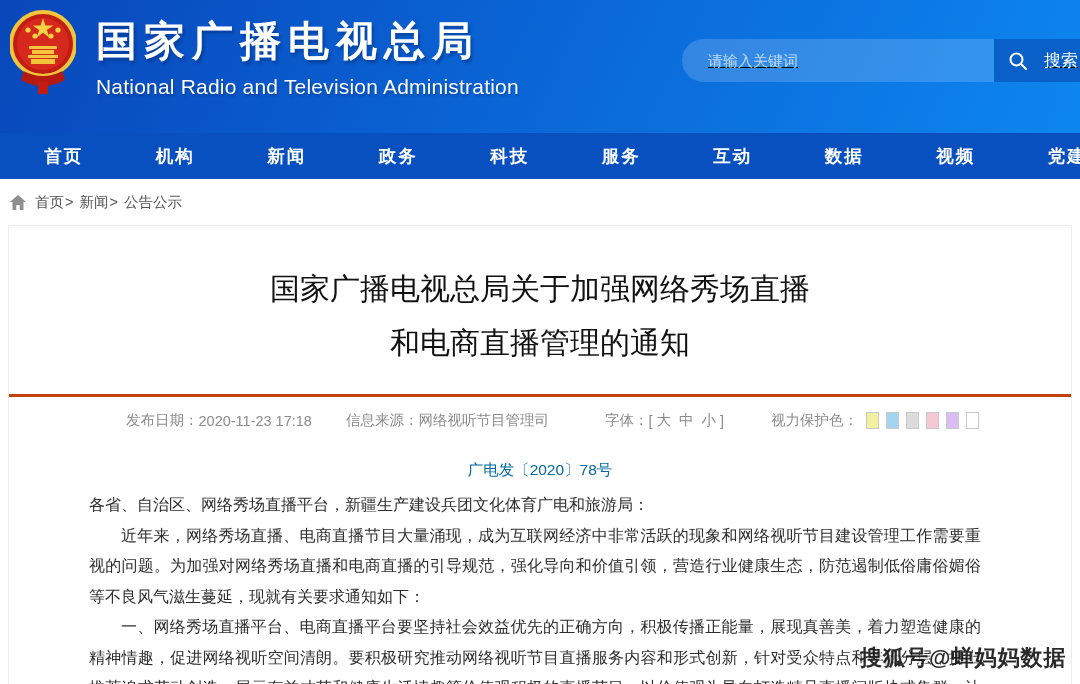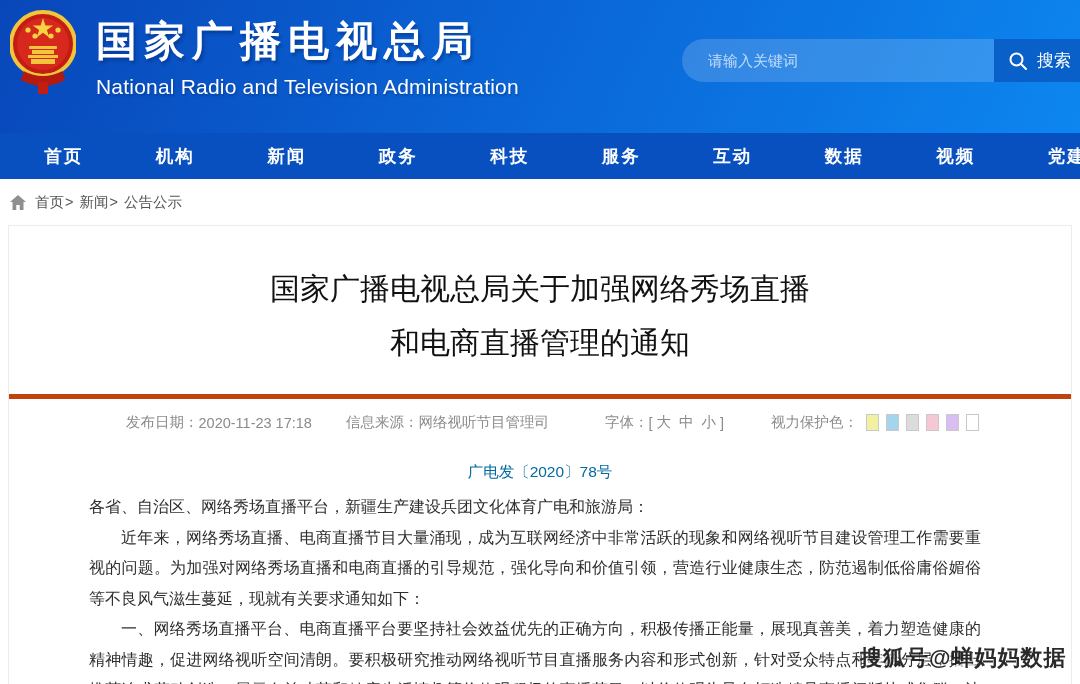--- a/index.html
+++ b/index.html
@@ -8,50 +8,50 @@
 
   
   .header { position:relative; height:133px;
     background:linear-gradient(115deg,#0847ba 0%, #0a63d4 45%, #0d86ef 100%); }
   .logo { position:absolute; left:10px; top:8px; width:66px; height:92px; }
   .brand { position:absolute; left:96px; top:14px; color:#fff; }
   .brand-cn { font-size:41px; font-weight:bold; letter-spacing:7px;
     text-shadow:2px 3px 3px rgba(3,40,110,.45); white-space:nowrap; }
   .brand-en { font-size:21px; margin-top:6px; letter-spacing:.2px;
     text-shadow:1px 2px 2px rgba(3,40,110,.4); }
-  .search { position:absolute; right:0; top:39px; height:32px; display:flex; }
+  .search { position:absolute; right:0; top:39px; height:32px; display:flex;text-decoration:underline; }
   .search-input { width:312px; height:43px; border:none; outline:none;
     background:rgba(255,255,255,.17); border-radius:22px 0 0 22px;
     padding:0 18px 0 26px; font-size:15px; color:#fff;
     font-family:"Liberation Sans","DejaVu Sans",sans-serif; }
   .search-input::placeholder { color:rgba(225,240,255,.8); }
   .search-btn { width:86px; height:43px; border:none; background:#0a60c9;
     color:#fff; font-size:17px; display:flex; align-items:center;
-    justify-content:flex-start; padding-left:14px; gap:9px; cursor:pointer;
+    justify-content:flex-start; padding-left:14px; gap:16px; cursor:pointer;
     font-family:"Liberation Sans","DejaVu Sans",sans-serif; }
 
   
   .nav { height:46px; background:#0850c0; display:flex; padding-left:8px; }
   .nav-item { width:111.5px; flex:0 0 auto; text-align:center; line-height:46px;
     color:#fff; font-size:17.5px; font-weight:bold; text-decoration:none;
     letter-spacing:2px; }
 
   
   .crumbs { height:46px; display:flex; align-items:center; padding-left:10px;
     font-size:14.5px; color:#555; }
   .crumbs .home-ic { margin-right:9px; display:inline-flex; }
   .crumb { color:#555; text-decoration:none; }
   .crumb-sep { margin:0 6px 0 1px; color:#555; }
 
   
   .card { margin:0 8px; background:#fff; border:1px solid #ececec;
     height:560px; padding-top:36px; position:relative; }
   .art-title { text-align:center; font-size:30px; font-weight:normal;
     color:#111; line-height:54px; }
-  .meta-wrap { border-top:5px solid #c2410c; margin-top:24px; }
+  .meta-wrap { border-top:3px solid #c2410c; margin-top:24px; }
   .meta { height:47px; display:flex; align-items:center; color:#8b8b8b;
     font-size:14.5px; padding:0 72px 0 117px; }
   .meta .gap1 { margin-left:34px;text-align:right; } .meta .gap2 { margin-left:56px; }
   .meta .gap3 { margin-left:47px; }
   .fs-opt { color:#8b8b8b; text-decoration:none; margin:0 4px; cursor:pointer; }
   .swatches { display:inline-flex; gap:7px; margin-left:8px; }
   .swatch { width:13px; height:17px; border:1px solid #c9c9c9; cursor:pointer; }
 
   .doc-no { text-align:center; font-size:15.5px; color:#0369a1; margin:16px 0 9px; }
   .body-text { padding:0 90px 0 80px; font-size:16px; color:#2e2e2e;

